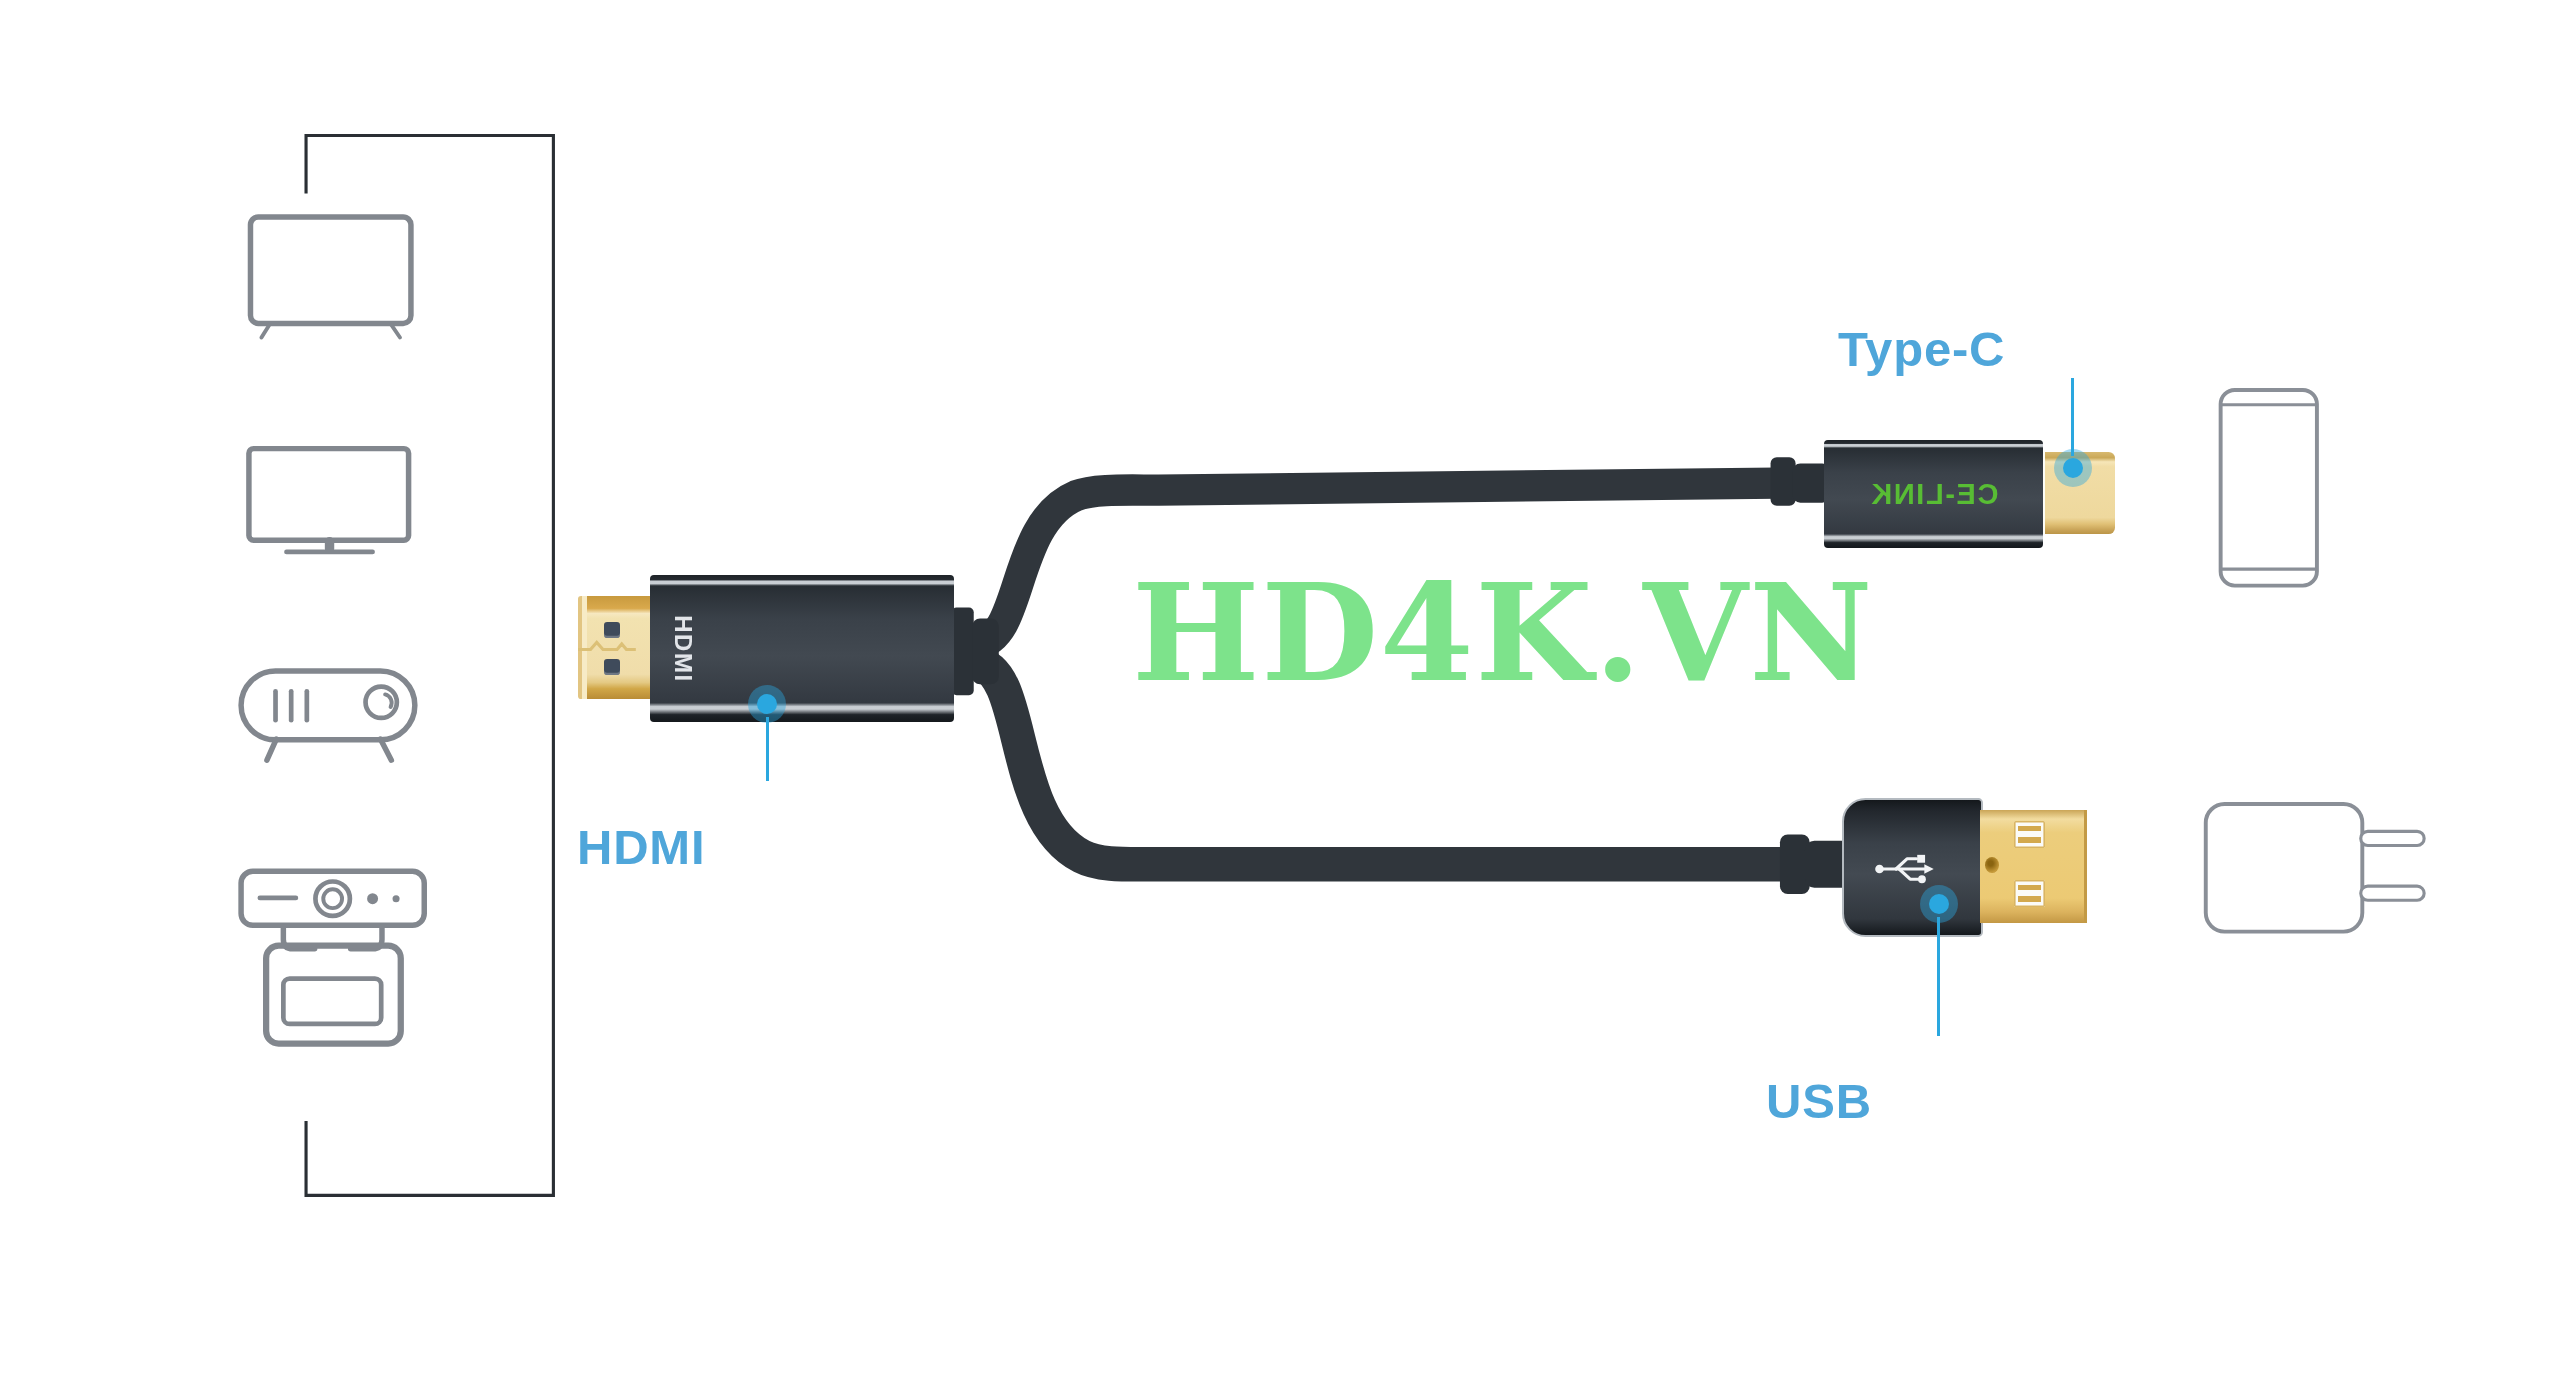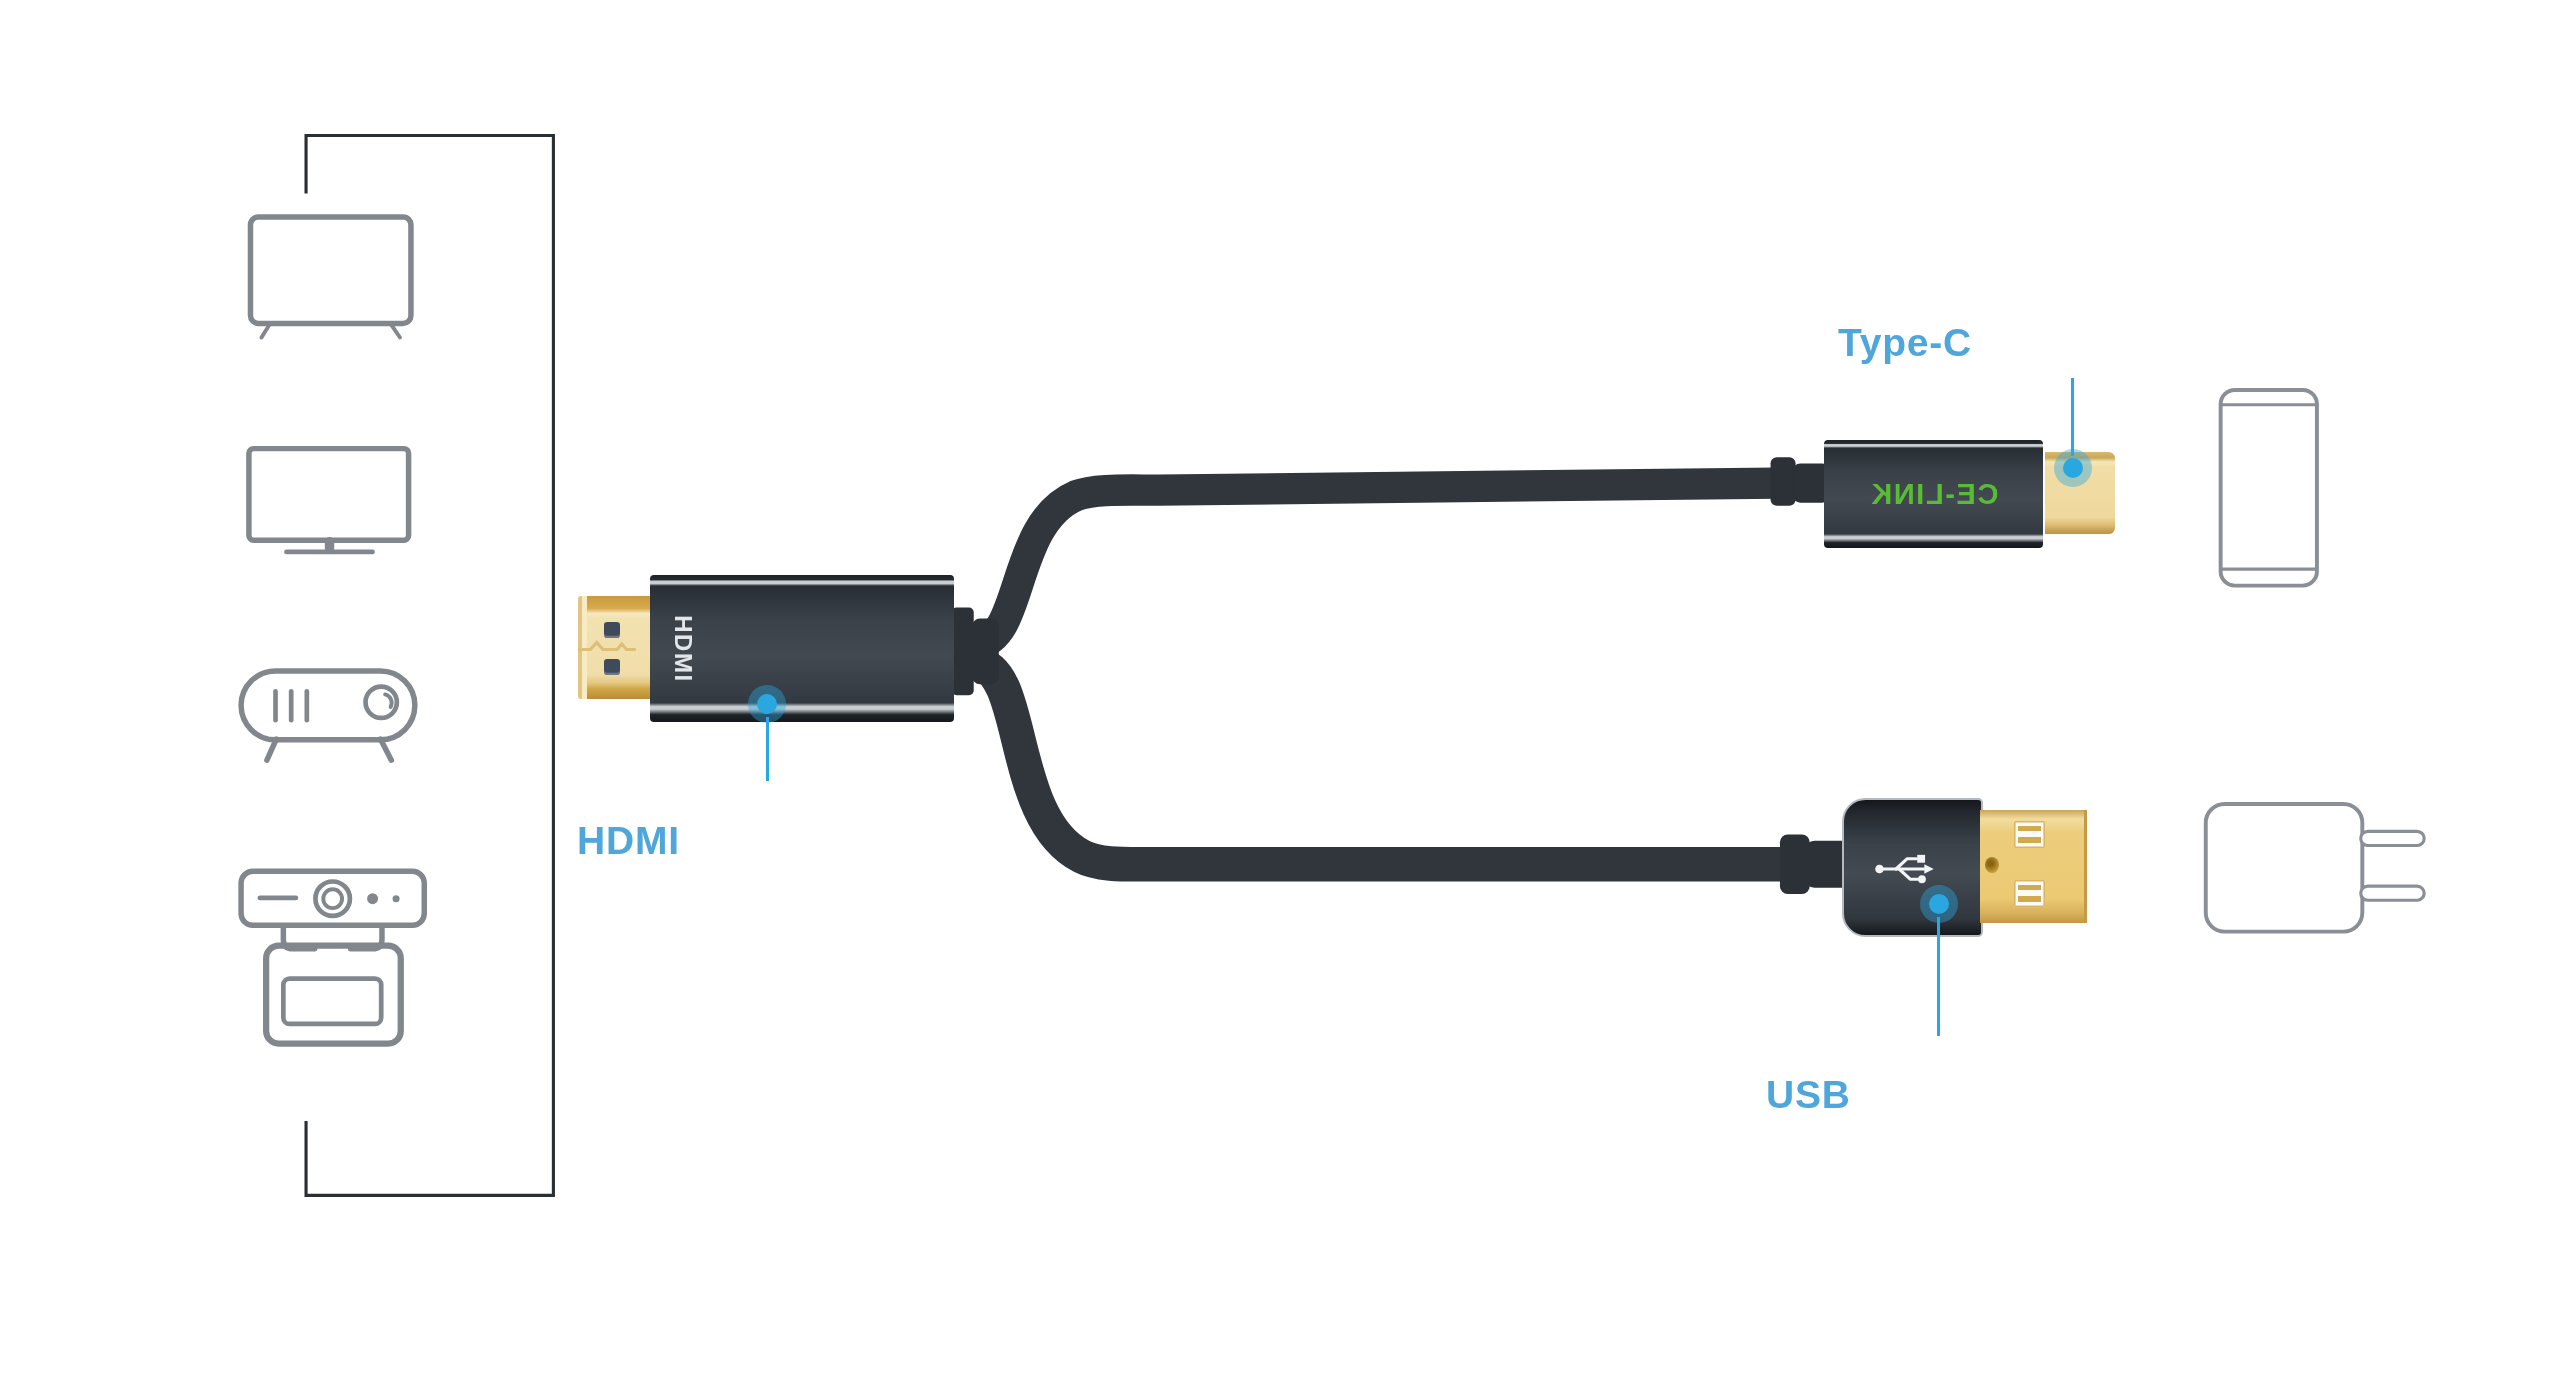--- a/index.html
+++ b/index.html
@@ -105,21 +105,21 @@
     position:absolute;width:38px;height:38px;border-radius:50%;
     background:rgba(42,167,223,0.42);
   }
   .callout-dot-inner{
     position:absolute;left:8.6px;top:8.6px;width:20.4px;height:20.4px;border-radius:50%;
     background:#2aa7df;
   }
   .callout-label{
     position:absolute;
     color:#4fa6da;
-    font-size:39px;
+    font-size:49px;
     font-weight:bold;
     letter-spacing:0.8px;
     white-space:nowrap;
   }
 
   .watermark{
     position:absolute;
     left:1132px;top:565px;
     font-family:"DejaVu Serif","Liberation Serif",serif;
     font-weight:bold;
@@ -256,15 +256,16 @@
     </div>
     <div class="usb-hole"></div>
   </div>
 
   <div class="callout-dot-outer layer" style="left:1920px;top:885px;">
     <div class="callout-dot-inner"></div>
   </div>
   <div class="callout-line layer" style="left:1937px;top:917px;height:119px;"></div>
   <span class="callout-label layer" style="left:1766px;top:1073px;">USB</span>
 
+  <div class="watermark layer">HD4K.VN</div>
 
 </div>
 
 
 </body></html>

